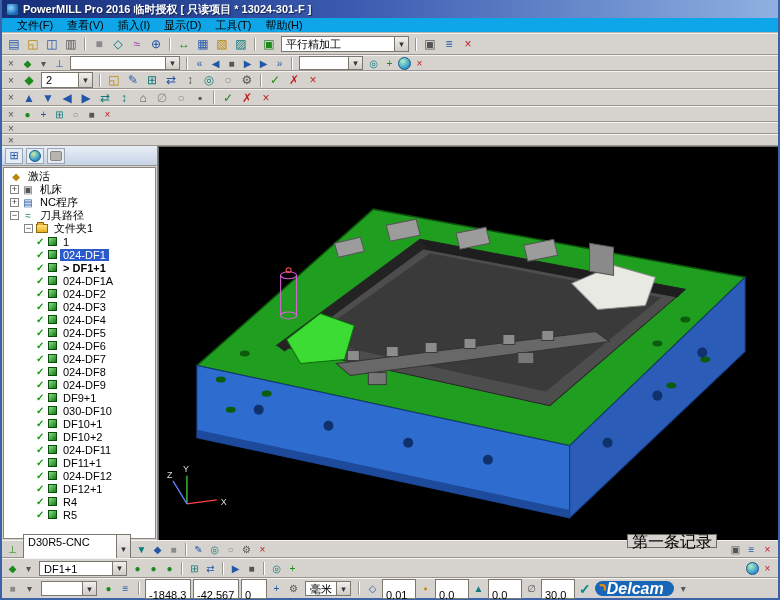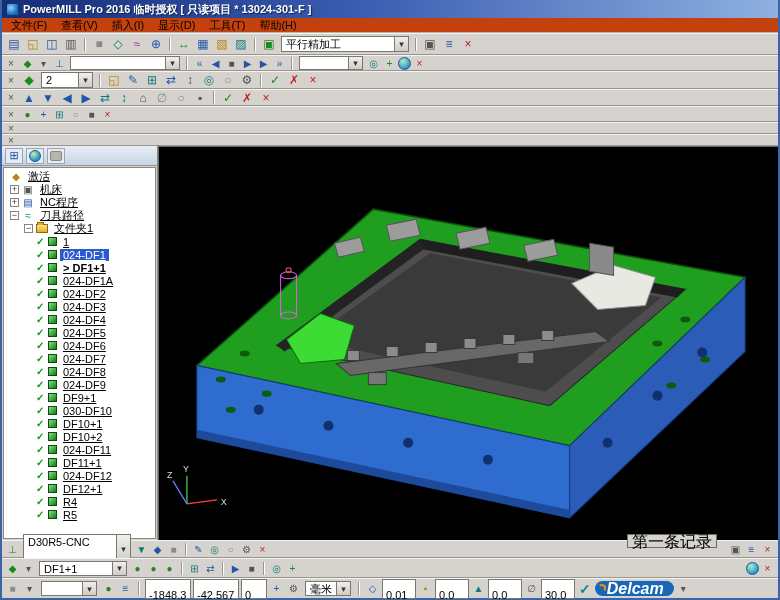--- a/index.html
+++ b/index.html
@@ -7,22 +7,22 @@
   body { font-family:"Liberation Sans", sans-serif; font-size:11px; color:#000; background:#d6d3ce; }
   .window { width:780px; height:600px; display:flex; flex-direction:column;
             border-left:2px solid #3c63a8; border-right:2px solid #3c63a8; border-bottom:2px solid #3c63a8; }
 
   
   .titlebar { height:18px; flex:0 0 18px; display:flex; align-items:center; gap:4px; padding:0 4px;
               background:linear-gradient(90deg,#162d78 0%,#3a5bb0 45%,#8fb0e0 100%); color:#fff; }
   .appicon { width:13px; height:13px; border-radius:2px;
              background:radial-gradient(circle at 35% 35%, #8fd4ff, #1766b8 70%); border:1px solid #0d3a6e; }
   .title-text { font-weight:bold; font-size:11px; white-space:nowrap; text-shadow:1px 1px 1px #10204d; }
-  .menubar { height:15px; flex:0 0 15px; display:flex; align-items:center; background:#c2410c;
-             border-bottom:1px solid #b8b4ae; padding-left:2px; }
+  .menubar { height:15px; flex:0 0 15px; display:flex; align-items:center; background:#0ea5e9;
+             border-bottom:1px solid #b8b4ae; padding-left:8px; }
   .menu-item { padding:0 7px; height:15px; line-height:15px; cursor:default; }
 
   
   .tbar { display:flex; align-items:center; gap:1px; padding:0 3px; background:#d6d3ce;
           border-top:1px solid #f4f3f1; border-bottom:1px solid #9a968f; }
   .tb1 { height:22px; flex:0 0 22px; } .tb2 { height:16px; flex:0 0 16px; }
   .tb3 { height:18px; flex:0 0 18px; } .tb4 { height:17px; flex:0 0 17px; }
   .tb5 { height:16px; flex:0 0 16px; } .strip { height:12px; flex:0 0 12px; }
   .t { display:inline-flex; align-items:center; justify-content:center; width:18px; height:16px;
        font-size:12px; cursor:default; }
@@ -57,21 +57,21 @@
   .expander { width:9px; height:9px; flex:0 0 9px; border:1px solid #848484; background:#fff; font-size:9px;
               line-height:7px; text-align:center; margin-right:3px; color:#333; }
   .ricon { width:12px; text-align:center; font-size:10px; margin-right:3px; }
   .check { color:#0a9c0a; font-weight:bold; font-size:10px; width:11px; flex:0 0 11px; }
   .tpic { width:9px; height:9px; flex:0 0 9px; background:linear-gradient(135deg,#8ae08a,#0f7a0f);
           border:1px solid #0a4d0a; margin:0 3px 0 1px; }
   .folder { width:12px; height:9px; background:linear-gradient(#ffe28a,#e8b020); border:1px solid #8a6a10;
             margin-right:3px; position:relative; }
   .folder::before { content:""; position:absolute; top:-3px; left:0; width:5px; height:2px;
                     background:#e8b020; border:1px solid #8a6a10; border-bottom:none; }
-  .tlabel { padding:0 3px;text-decoration:underline; }
+  .tlabel { padding:0 3px; }
   .sel .tlabel { background:#2a5acc; color:#fff; }
   .active-row .tlabel { font-weight:bold; }
 
   .viewport { flex:1; position:relative; background:#000;
               border-top:1px solid #6a6a6a; border-left:1px solid #6a6a6a; }
   .viewport svg { position:absolute; inset:0; width:100%; height:100%; }
 
   .tooltip { position:absolute; left:627px; top:534px; z-index:50; background:#d6d3ce;
              border:1px solid #6f6c66; padding:0 4px; height:14px; line-height:13px; font-size:16px; }
 

